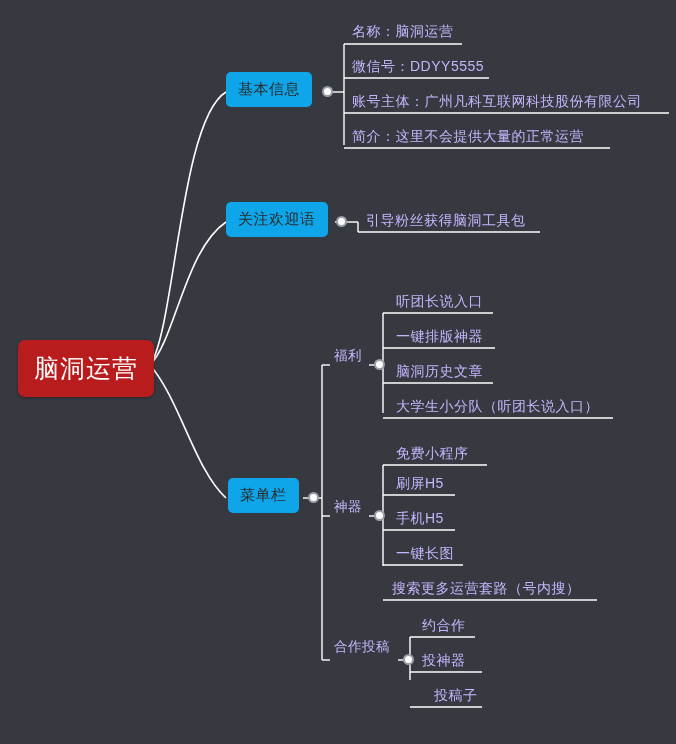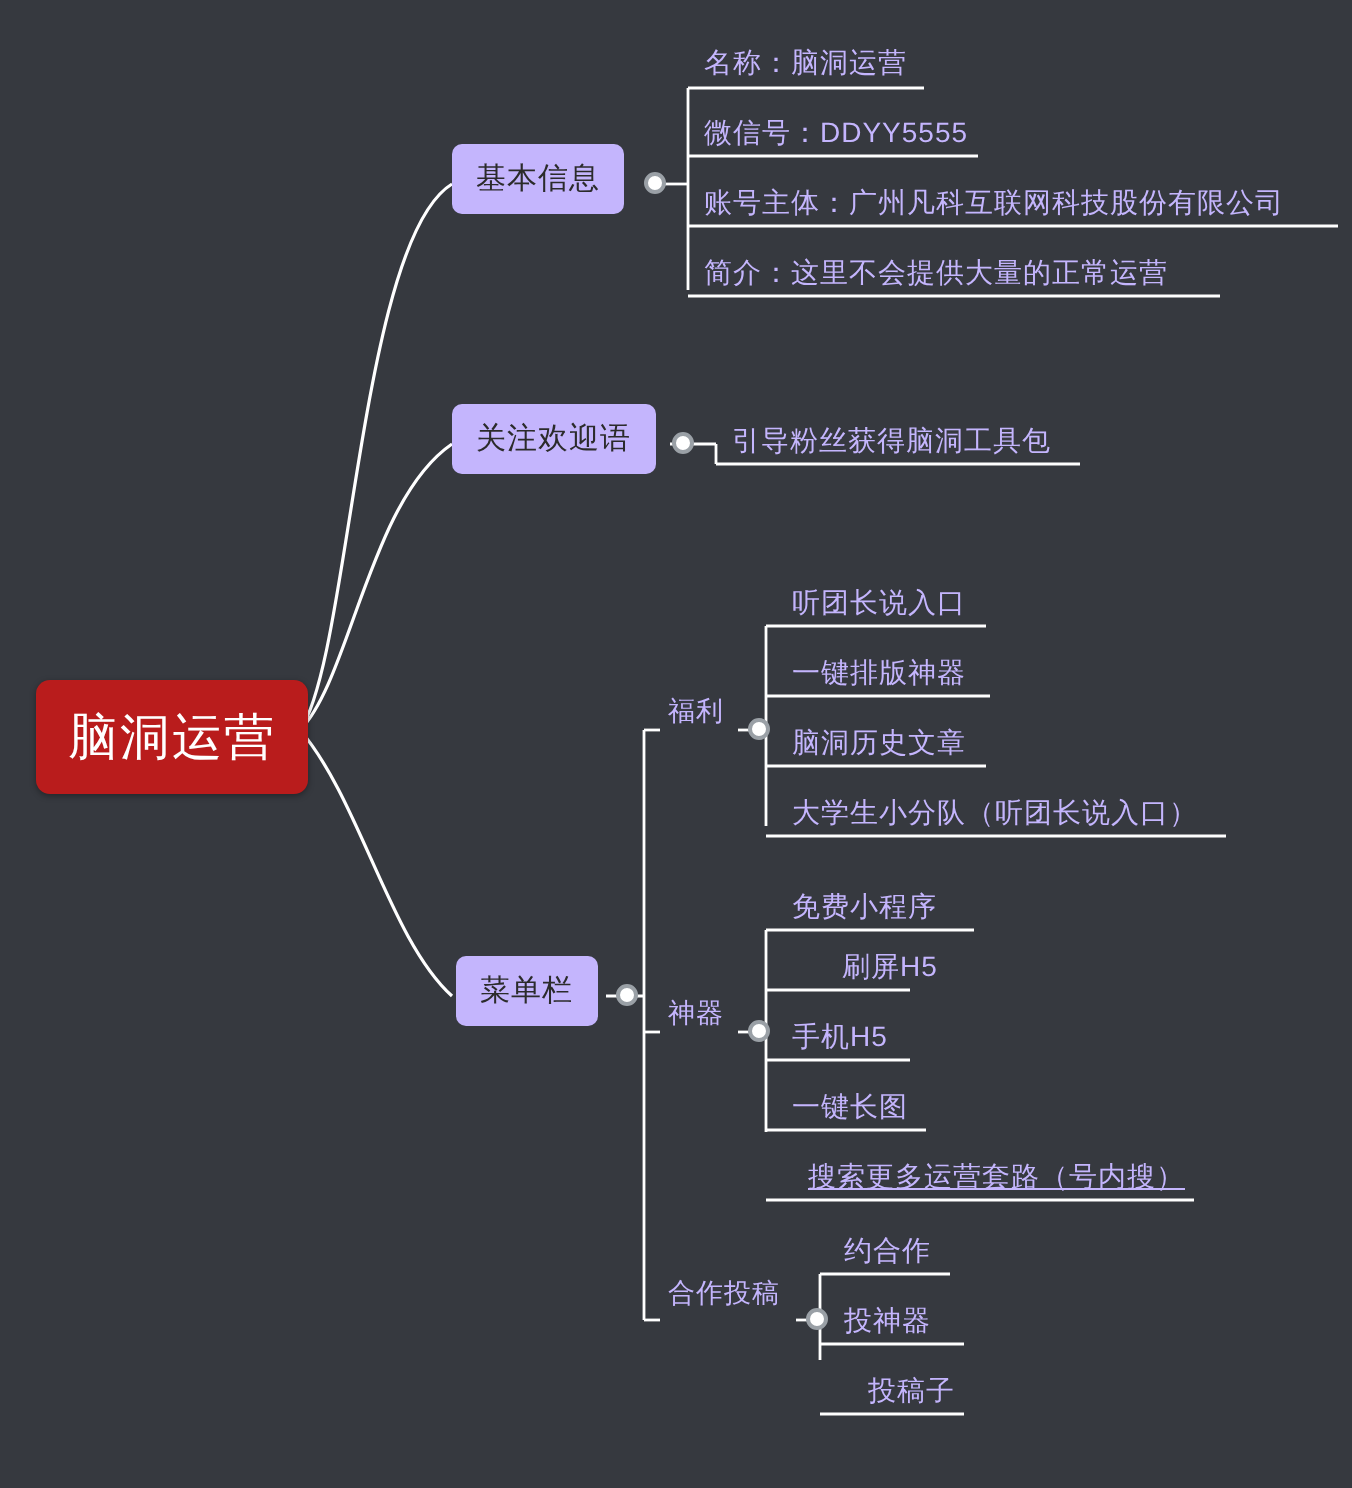--- a/index.html
+++ b/index.html
@@ -31,21 +31,21 @@
     background: #b91c1c;
     color: #ffffff;
     font-size: 25px;
     border-radius: 7px;
     padding: 12px 16px;
     letter-spacing: 1px;
     box-shadow: 0 1px 3px rgba(0,0,0,0.35);
   }
   
   .boxed {
-    background: #c4b5fd;
+    background: #0ea5e9;
     color: #2b2b2b;
     font-size: 15px;
     border-radius: 5px;
     padding: 8px 12px;
     letter-spacing: 0.5px;
   }
   
   .plain {
     color: #c4b5fd;
     font-size: 14px;
@@ -136,23 +136,23 @@
 
 <div class="node plain" style="left:392px; top:290px;">听团长说入口</div>
 <div class="node plain" style="left:392px; top:325px;">一键排版神器</div>
 <div class="node plain" style="left:392px; top:360px;">脑洞历史文章</div>
 <div class="node plain" style="left:392px; top:395px;">大学生小分队（听团长说入口）</div>
 
 <div class="node plain small" style="left:330px; top:495px;">神器</div>
 <div class="connector-dot" style="left:374px; top:510px;"></div>
 
 <div class="node plain" style="left:392px; top:442px;">免费小程序</div>
-<div class="node plain" style="left:392px; top:472px;margin-left:25px;">刷屏H5</div>
+<div class="node plain" style="left:392px; top:472px;">刷屏H5</div>
 <div class="node plain" style="left:392px; top:507px;">手机H5</div>
 <div class="node plain" style="left:392px; top:542px;">一键长图</div>
-<div class="node plain" style="left:400px; top:577px;text-decoration:underline;">搜索更多运营套路（号内搜）</div>
+<div class="node plain" style="left:388px; top:577px;">搜索更多运营套路（号内搜）</div>
 
 <div class="node plain small" style="left:330px; top:635px;text-align:center;">合作投稿</div>
 <div class="connector-dot" style="left:403px; top:654px;"></div>
 
 <div class="node plain" style="left:418px; top:614px;">约合作</div>
 <div class="node plain" style="left:418px; top:649px;">投神器</div>
 <div class="node plain" style="left:418px; top:684px;margin-left:12px;">投稿子</div>
 
 </body></html>

